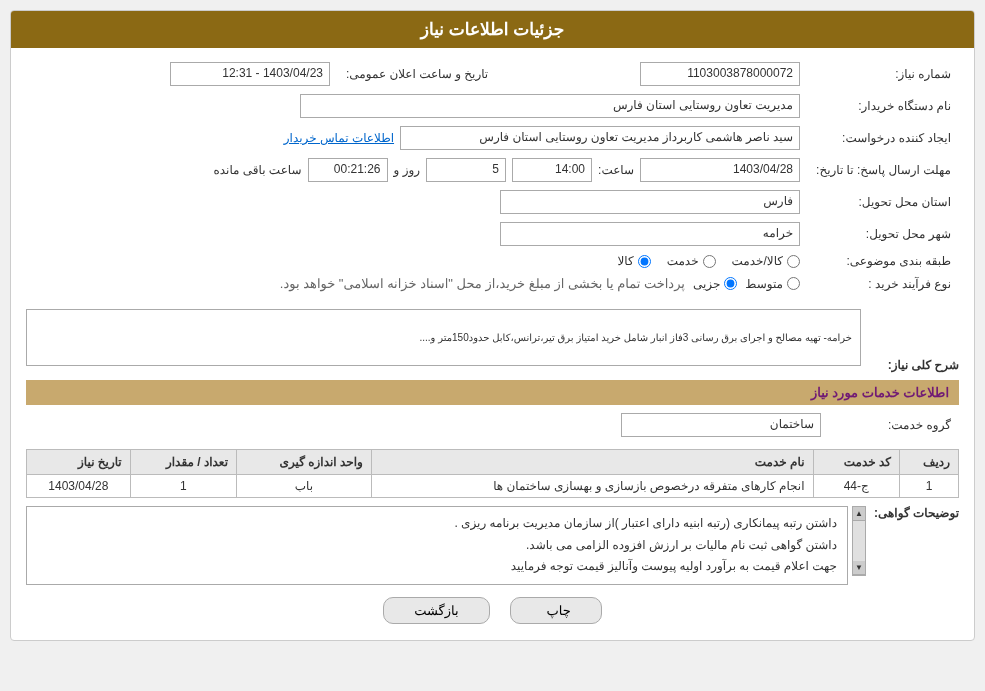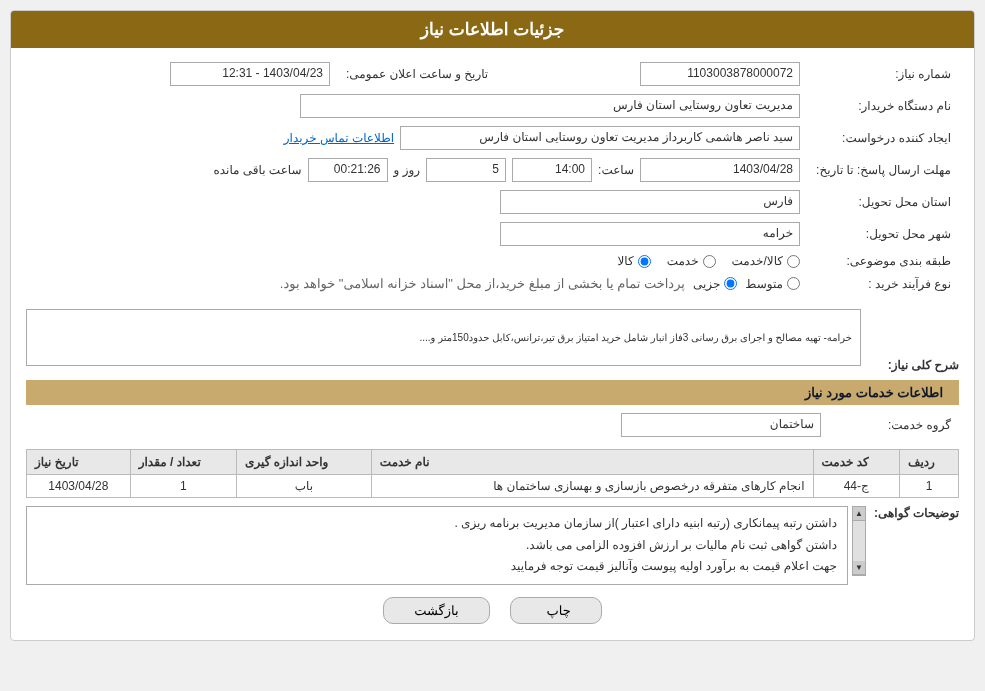--- a/index.html
+++ b/index.html
@@ -75,23 +75,23 @@
       gap: 6px;
       direction: rtl;
     }
     .link-blue {
       color: #0066cc;
       text-decoration: underline;
       cursor: pointer;
     }
     .section-header {
       background: #c8a96e;
-      color: #0f172a;
+      color: #701a75;
       font-weight: bold;
-      padding: 5px 16px;
+      padding: 5px 10px;
       margin: 8px 0 4px 0;
       font-size: 13px;
     }
     .radio-group {
       display: flex;
       gap: 16px;
       align-items: center;
       direction: rtl;
     }
     .radio-item {
@@ -116,21 +116,21 @@
     .services-table {
       width: 100%;
       border-collapse: collapse;
       margin: 8px 0;
       font-size: 12px;
     }
     .services-table th {
       background: #e8e8e8;
       border: 1px solid #bbb;
       padding: 5px 8px;
-      text-align: left;
+      text-align: right;
       font-weight: bold;
     }
     .services-table td {
       border: 1px solid #bbb;
       padding: 4px 8px;
       text-align: center;
     }
     .services-table tr:nth-child(even) td {
       background: #f8f8f8;
     }

